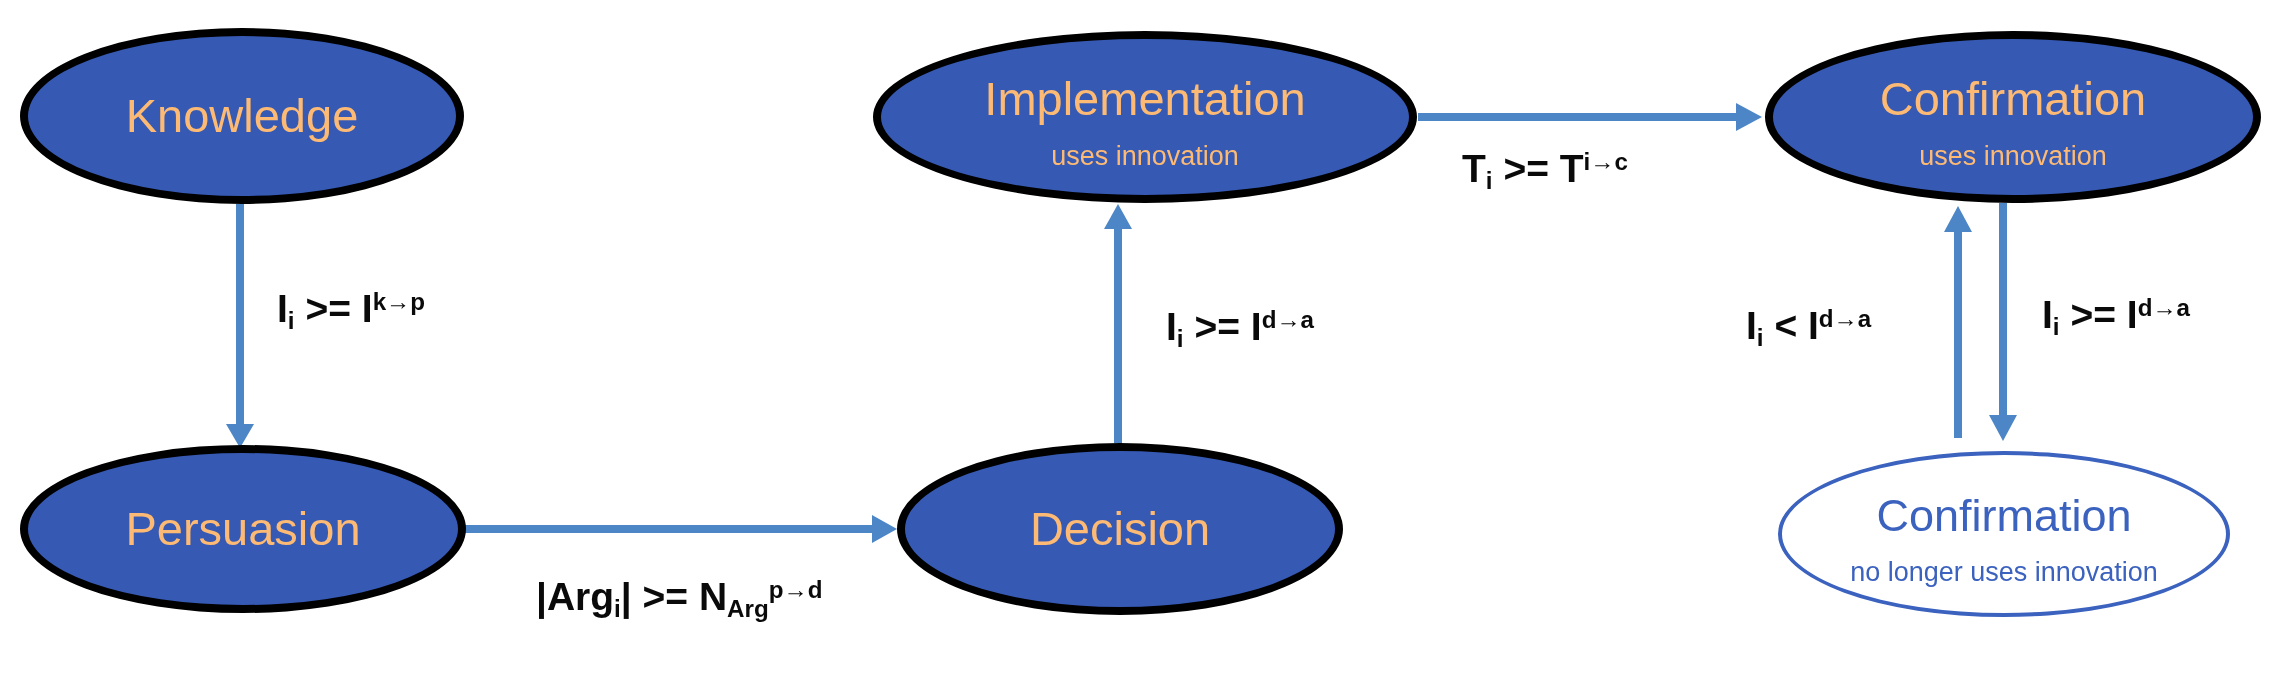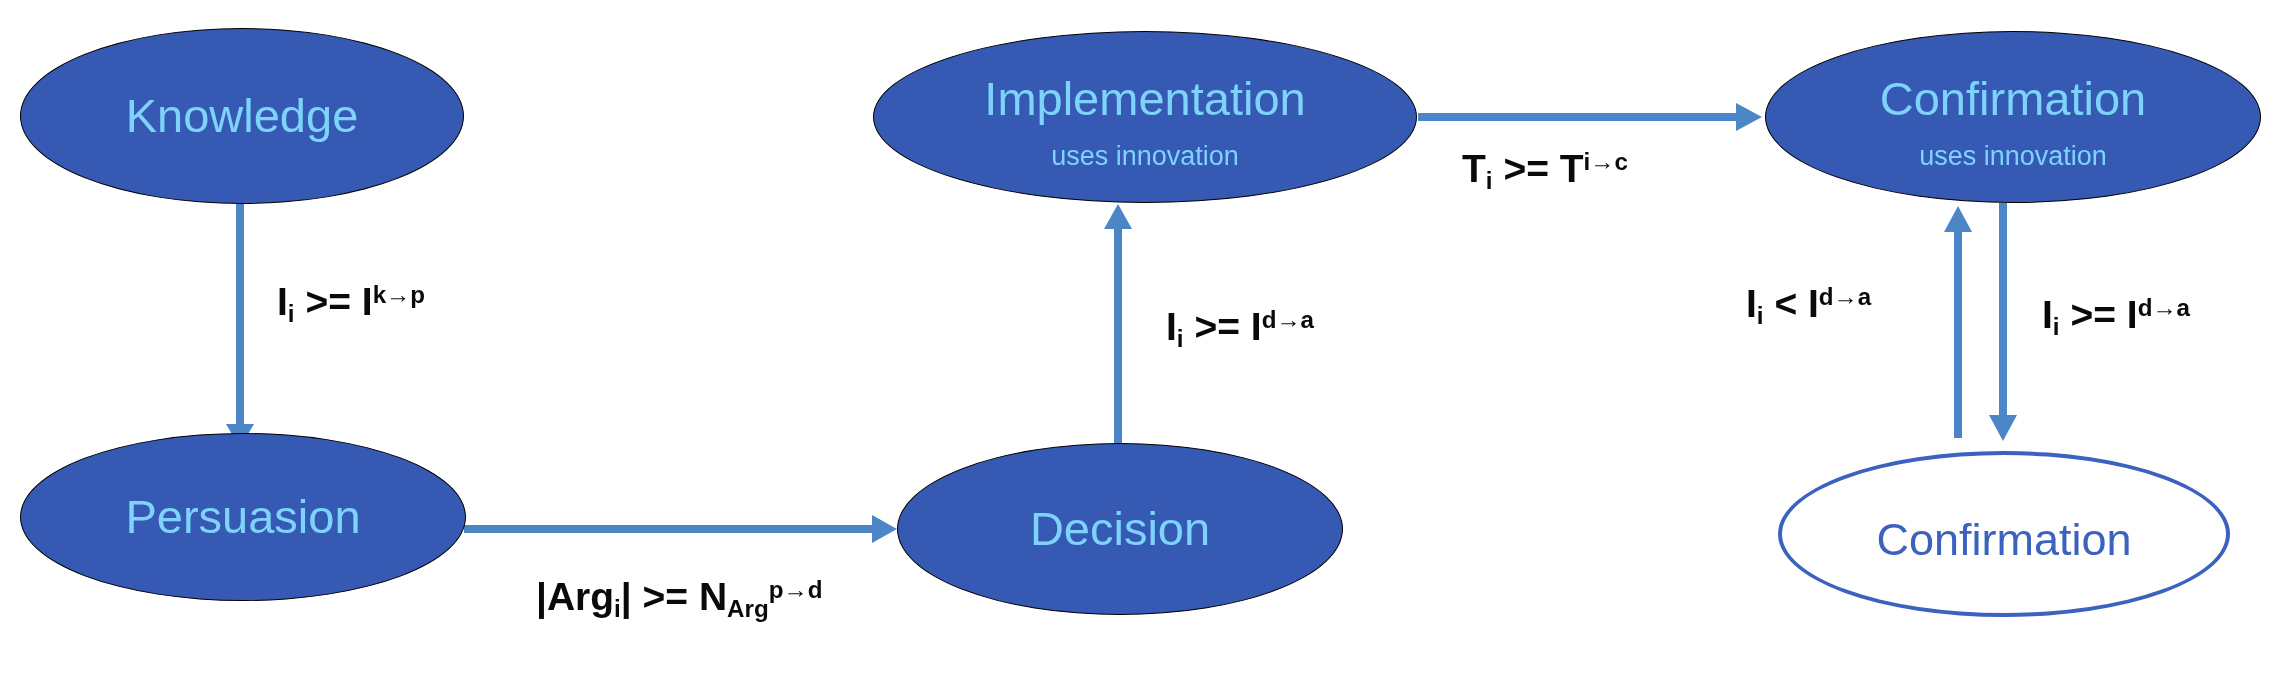--- a/index.html
+++ b/index.html
@@ -27,22 +27,22 @@
     border-radius: 50%;
     display: flex;
     flex-direction: column;
     align-items: center;
     justify-content: center;
     text-align: center;
     box-sizing: border-box;
   }
   .node.filled {
     background: #3659B3;
-    border: 1px solid #000000;
-    color: #7dd3fc;
+    border: 8px solid #000000;
+    color: #fdba74;
   }
   .node.outlined {
     background: #ffffff;
     border: 4px solid #3B62BE;
     color: #3B62BE;
   }
   .node .title {
     font-size: 47px;
     line-height: 1.05;
     font-weight: 400;
@@ -50,21 +50,21 @@
   .node.outlined .title { font-size: 45px; }
   .node .subtitle {
     font-size: 27px;
     line-height: 1.1;
     margin-top: 19px;
     font-weight: 400;
   }
   .node.has-subtitle { padding-top: 12px; justify-content: center; }
 
   .n-knowledge      { left: 20px;   top: 28px;  width: 444px; height: 176px; }
-  .n-persuasion     { left: 20px;   top: 433px; width: 446px; height: 168px; }
+  .n-persuasion     { left: 20px;   top: 445px; width: 446px; height: 168px; }
   .n-decision       { left: 897px;  top: 443px; width: 446px; height: 172px; text-align: center; }
   .n-implementation { left: 873px;  top: 31px;  width: 544px; height: 172px; }
   .n-confirm-active { left: 1765px; top: 31px;  width: 496px; height: 172px; }
   .n-confirm-inactive { left: 1778px; top: 451px; width: 452px; height: 166px; }
 
   
   .cond {
     position: absolute;
     font-weight: 700;
     font-size: 39px;
@@ -76,25 +76,25 @@
     font-size: 0.62em;
     vertical-align: -0.28em;
     line-height: 0;
   }
   .cond sup {
     font-size: 0.62em;
     vertical-align: 0.5em;
     line-height: 0;
     text-align: center;
   }
-  .l-kp  { left: 277px;  top: 282px; }
+  .l-kp  { left: 277px;  top: 289px; }
   .l-pd  { left: 490px;  top: 577px; margin-left: 46px; }
   .l-da  { left: 1166px; top: 307px; }
   .l-ic  { left: 1462px; top: 149px; }
-  .l-back{ left: 1746px; top: 284px; }
+  .l-back{ left: 1746px; top: 306px; }
   .l-stay{ left: 2042px; top: 295px; }
 </style>
 </head>
 <body>
 
 <div class="canvas">
 
   <svg class="arrow-layer" viewBox="0 0 2284 691" xmlns="http://www.w3.org/2000/svg">
     <g>
       <line x1="240" y1="204" x2="240" y2="426" stroke="#4D86C6" stroke-width="8"></line>
@@ -139,20 +139,21 @@
     <div class="subtitle">uses innovation</div>
   </div>
 
   <div class="node filled has-subtitle n-confirm-active">
     <div class="title">Confirmation</div>
     <div class="subtitle">uses innovation</div>
   </div>
 
   <div class="node outlined has-subtitle n-confirm-inactive">
     <div class="title">Confirmation</div>
+    <div class="subtitle">no longer uses innovation</div>
   </div>
 
   <div class="cond l-kp"><span>I</span><sub>i</sub><span> &gt;= </span><span>I</span><sup>k→p</sup></div>
   <div class="cond l-pd"><span>|Arg</span><sub>i</sub><span>| &gt;= N</span><sub>Arg</sub><sup>p→d</sup></div>
   <div class="cond l-da"><span>I</span><sub>i</sub><span> &gt;= </span><span>I</span><sup>d→a</sup></div>
   <div class="cond l-ic"><span>T</span><sub>i</sub><span> &gt;= </span><span>T</span><sup>i→c</sup></div>
   <div class="cond l-back"><span>I</span><sub>i</sub><span> &lt; </span><span>I</span><sup>d→a</sup></div>
   <div class="cond l-stay"><span>I</span><sub>i</sub><span> &gt;= </span><span>I</span><sup>d→a</sup></div>
 
 </div>

